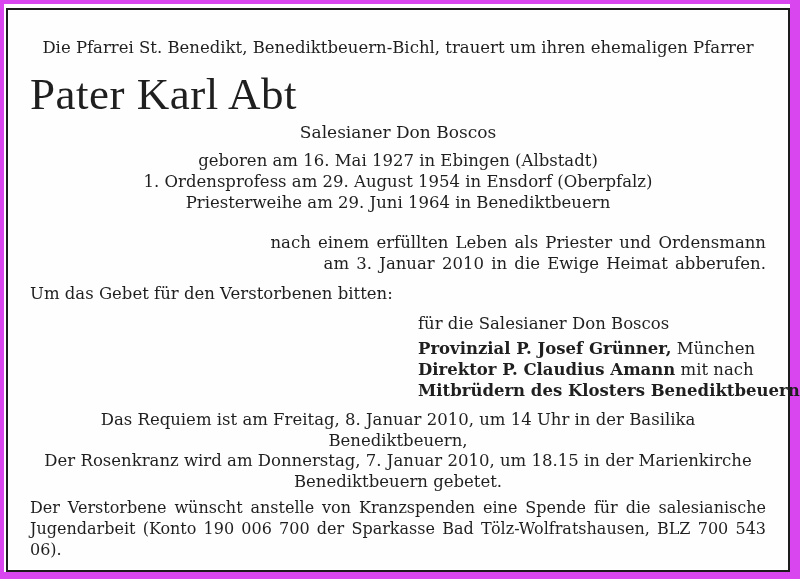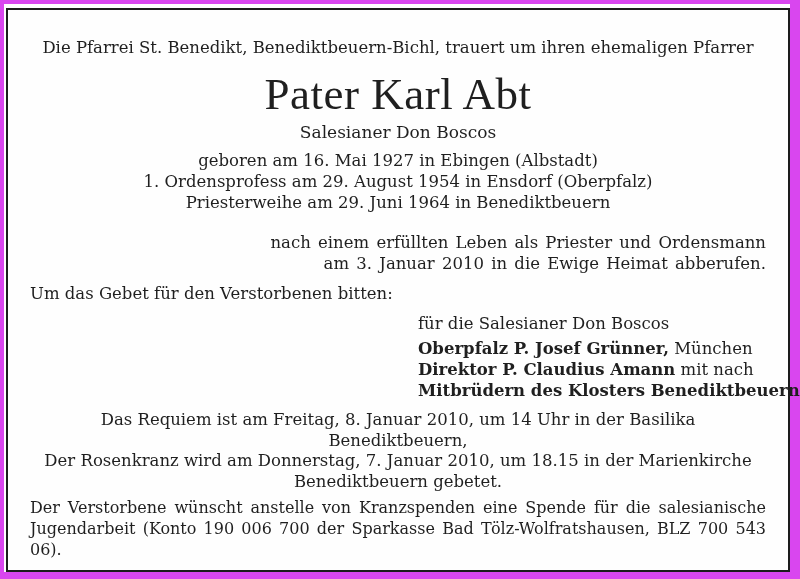--- a/index.html
+++ b/index.html
@@ -32,21 +32,21 @@
     margin: 27px 0 0 0;
     text-align: center;
   }
   .name {
     margin: 13px 0 0 0;
     font-family: "Liberation Serif", serif;
     font-weight: normal;
     font-size: 45px;
     line-height: 46px;
     letter-spacing: 0.5px;
-    text-align: center;
+    text-align: left;
   }
   .subtitle {
     margin: 5px 0 0 0;
     text-align: center;
     font-size: 17px;
   }
   .vita { margin-top: 7px; text-align: center; }
   .death { margin-top: 19px; text-align: right; word-spacing: 2px; }
   .prayer { margin: 9px 0 0 0; text-align: left; }
   .mourners { margin-top: 9px; margin-left: 388px; }
@@ -87,21 +87,21 @@
         <div class="death">
           <div>nach einem erfüllten Leben als Priester und Ordensmann</div>
           <div>am 3. Januar 2010 in die Ewige Heimat abberufen.</div>
         </div>
 
         <p class="prayer">Um das Gebet für den Verstorbenen bitten:</p>
 
         <div class="mourners">
           <div>für die Salesianer Don Boscos</div>
           <div class="mourner-lines">
-            <div><span class="b">Oberpfalz P. Josef Grünner,</span><span> München</span></div>
+            <div><span class="b">Provinzial P. Josef Grünner,</span><span> München</span></div>
             <div><span class="b">Direktor P. Claudius Amann</span><span> mit nach</span></div>
             <div><span class="b">Mitbrüdern des Klosters Benediktbeuern</span><span></span></div>
           </div>
         </div>
 
         <div class="service">
           <div>Das Requiem ist am Freitag, 8. Januar 2010, um 14 Uhr in der Basilika Benediktbeuern,</div>
           <div>Der Rosenkranz wird am Donnerstag, 7. Januar 2010, um 18.15 in der Marienkirche</div>
           <div>Benediktbeuern gebetet.</div>
         </div>

